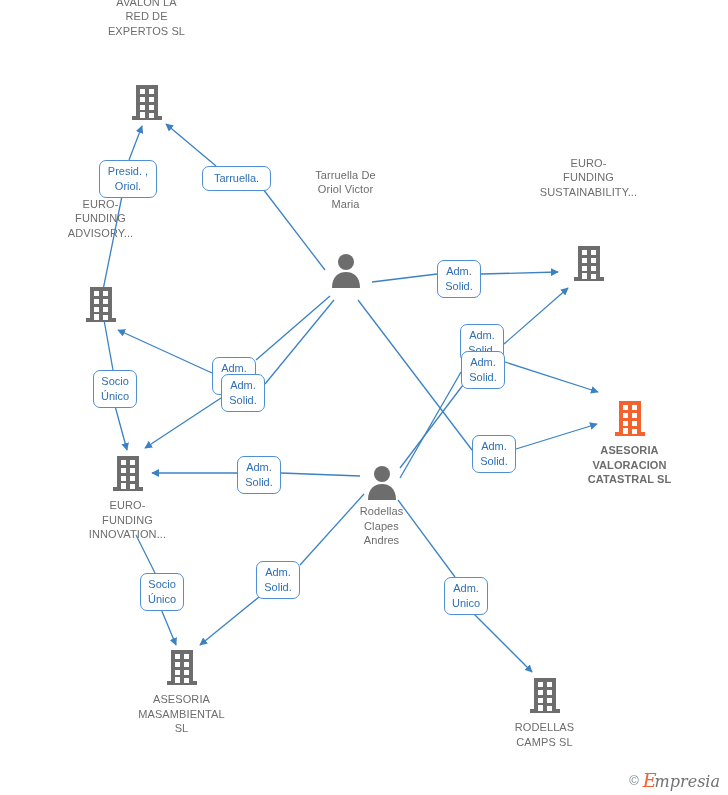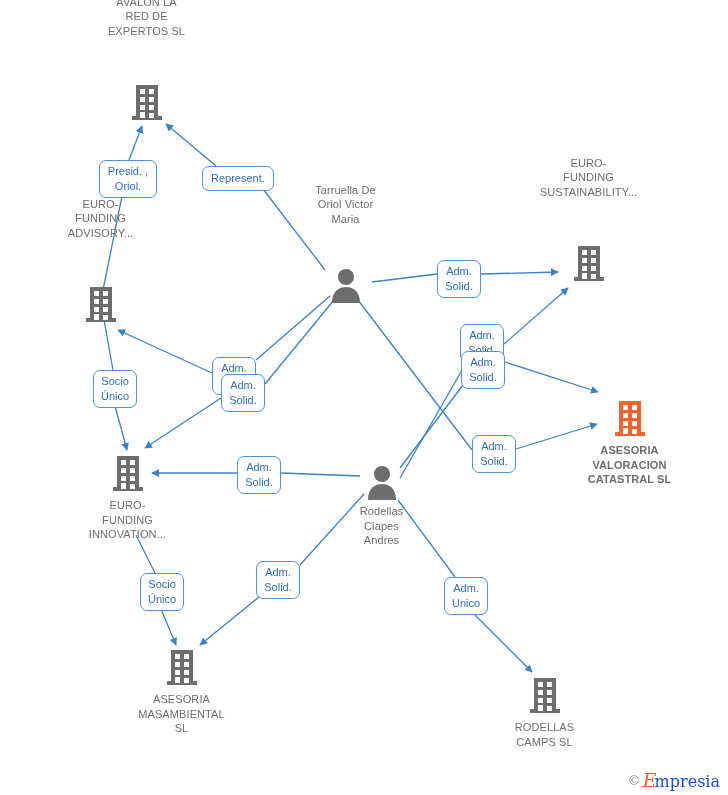--- a/index.html
+++ b/index.html
@@ -50,21 +50,21 @@
     font-size:15px;color:#5b6b7b;
   }
   #watermark .wm-c{font-size:13px;color:#7a8895;}
   #watermark .wm-e{
     font-family:"DejaVu Serif","Liberation Serif",serif;
     font-style:italic;font-size:19px;color:#f4622d;
     line-height:1;margin-right:-2px;
   }
   #watermark .wm-rest{
     font-family:"DejaVu Serif","Liberation Serif",serif;
-    font-size:16px;color:#1d4ed8;line-height:1;
+    font-style:italic;font-size:16px;color:#737373;line-height:1;
   }
 </style>
 </head>
 <body>
 
 <svg id="graph" viewBox="0 0 728 795" xmlns="http://www.w3.org/2000/svg">
   <defs>
     <marker id="arrow" viewBox="0 0 10 10" refX="9" refY="5" markerWidth="6" markerHeight="6" orient="auto-start-reverse">
       <path d="M 0 0 L 10 5 L 0 10 z" fill="#3b82c4"></path>
     </marker>
@@ -239,21 +239,21 @@
             <rect x="19" y="14" width="5" height="5"></rect>
             <rect x="10" y="22" width="5" height="5"></rect>
             <rect x="19" y="22" width="5" height="5"></rect>
             <rect x="19" y="30" width="5" height="5"></rect>
             <rect x="10" y="29" width="5" height="6"></rect>
           </g>
         </svg></span>
       <span class="caption" style="top: 44px;">RODELLAS
 CAMPS SL</span>
     </div>
-    <div class="node cap-above" style="left: 345px; top: 267px;">
+    <div class="node cap-above" style="left: 345px; top: 252px;">
       <span class="icon"><svg width="30" height="36" viewBox="0 0 30 36" xmlns="http://www.w3.org/2000/svg">
           <circle cx="15" cy="10" r="8" fill="#6d6d6d"></circle>
           <path d="M1 36 C1 24 8 20 15 20 C22 20 29 24 29 36 Z" fill="#6d6d6d"></path>
         </svg></span>
       <span class="caption" style="bottom: 42px;">Tarruella De
 Oriol Victor
 Maria</span>
     </div>
     <div class="node cap-below" style="left: 381px; top: 464px;">
       <span class="icon"><svg width="30" height="36" viewBox="0 0 30 36" xmlns="http://www.w3.org/2000/svg">
@@ -262,21 +262,21 @@
         </svg></span>
       <span class="caption" style="top: 40px;">Rodellas
 Clapes
 Andres</span>
     </div>
   </div>
 
 <div id="edge-labels">
     <div class="elabel" style="left: 99px; top: 160px; min-width: 58px;">Presid. ,
 Oriol.</div>
-    <div class="elabel one-line" style="left: 202px; top: 166px; min-width: 69px;">Represent.</div>
+    <div class="elabel one-line" style="left: 202px; top: 166px; min-width: 69px;">Tarruella.</div>
     <div class="elabel" style="left: 93px; top: 370px; min-width: 41px;">Socio
 Único</div>
     <div class="elabel" style="left: 140px; top: 573px; min-width: 41px;">Socio
 Único</div>
     <div class="elabel" style="left: 212px; top: 357px; min-width: 44px;">Adm.
 Solid.</div>
     <div class="elabel" style="left: 221px; top: 374px; min-width: 44px;">Adm.
 Solid.</div>
     <div class="elabel" style="left: 437px; top: 260px; min-width: 44px;">Adm.
 Solid.</div>

